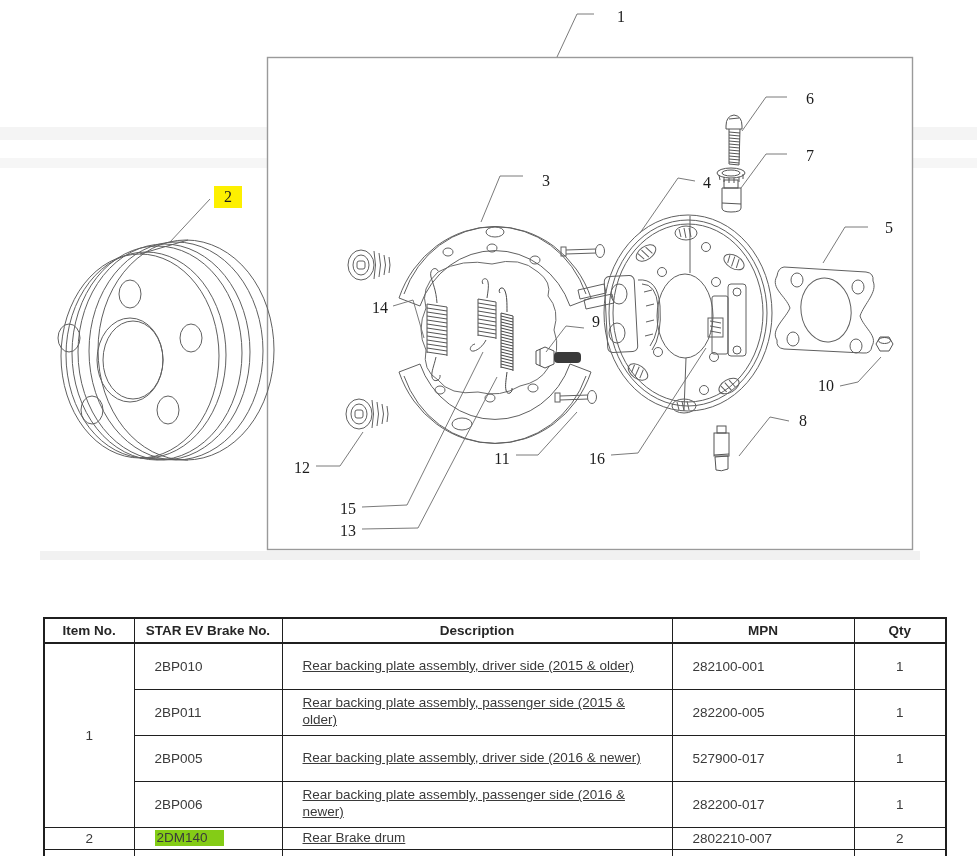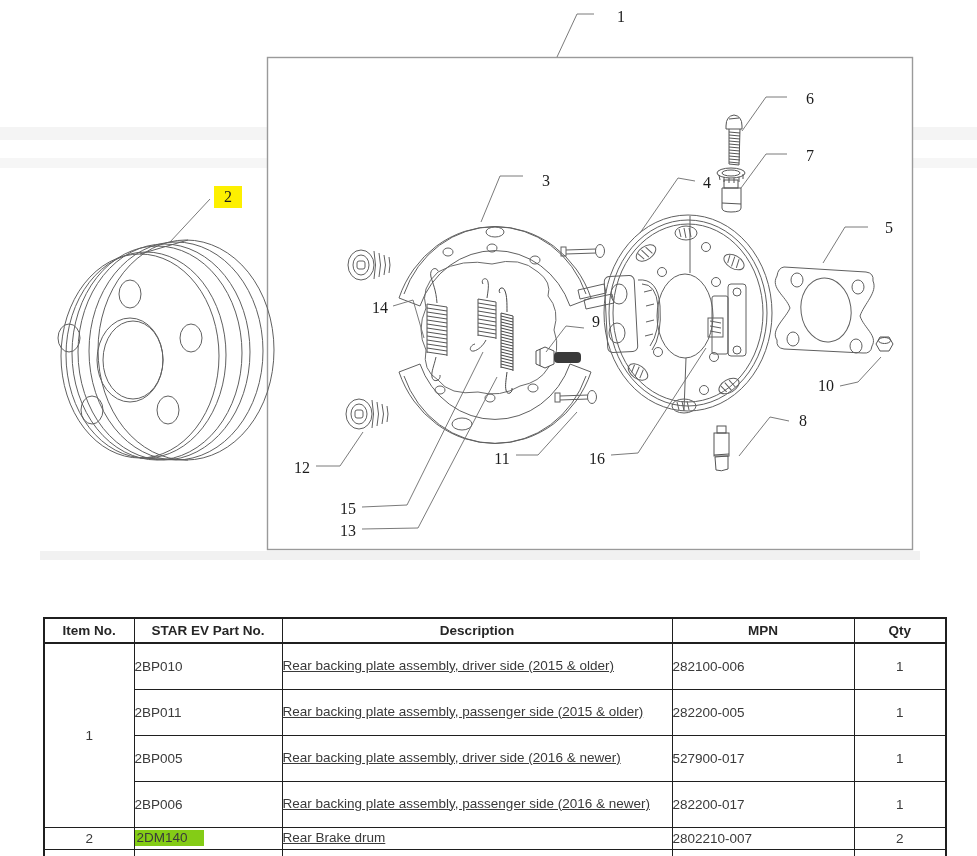--- a/index.html
+++ b/index.html
@@ -8,21 +8,21 @@
   .diagram-wrap{position:absolute;left:0;top:0;width:977px;height:616px;}
   svg text.callout{font-family:"Liberation Serif",serif;font-size:16px;fill:#1c1c1c;}
   
   table.parts-table{position:absolute;left:43px;top:617px;width:902px;
     border-collapse:collapse;table-layout:fixed;
     font-size:13.5px;color:#3a3a3a;background:#fff;}
   table.parts-table, table.parts-table th, table.parts-table td{border:1px solid #1f1f1f;}
   table.parts-table{border:2px solid #1f1f1f;}
   table.parts-table th{border-bottom:2px solid #1f1f1f;font-weight:bold;color:#262626;
     padding:4px 6px;font-size:13.5px;}
-  table.parts-table td{padding:2px 0;vertical-align:middle;}
+  table.parts-table td{padding:2px 20px;vertical-align:middle;}
   thead tr{height:20px;}
   tr.r-tall{height:46px;}
   tr.r-drum{height:22px;}
   tr.r-partial{height:14px;}
   td.c-item,td.c-qty{text-align:center;}
   td.c-part,td.c-mpn{text-align:left;padding-left:10px;}
   td.c-desc{text-align:left;padding-left:8px;line-height:1.25;text-decoration:underline;}
   .hl{background:#84cc16;display:inline-block;padding:0 16px 1px 2px;}
 </style>
 </head>
@@ -277,32 +277,32 @@
     <colgroup>
       <col style="width:90px">
         <col style="width:148px">
         <col style="width:390px">
         <col style="width:182px">
         <col style="width:92px">
     </colgroup>
     <thead>
       <tr>
         <th>Item No.</th>
-        <th>STAR EV Part No.</th>
+        <th>STAR EV Brake No.</th>
         <th>Description</th>
         <th>MPN</th>
         <th>Qty</th>
       </tr>
     </thead>
     <tbody>
       <tr class="r-tall">
         <td class="c-item" rowspan="4">1</td>
         <td class="c-part">2BP010</td>
         <td class="c-desc">Rear backing plate assembly, driver side (2015 &amp; older)</td>
-        <td class="c-mpn">282100-006</td>
+        <td class="c-mpn">282100-001</td>
         <td class="c-qty">1</td>
       </tr>
       <tr class="r-tall">
         <td class="c-part">2BP011</td>
         <td class="c-desc">Rear backing plate assembly, passenger side (2015 &amp; older)</td>
         <td class="c-mpn">282200-005</td>
         <td class="c-qty">1</td>
       </tr>
       <tr class="r-tall">
         <td class="c-part">2BP005</td>

